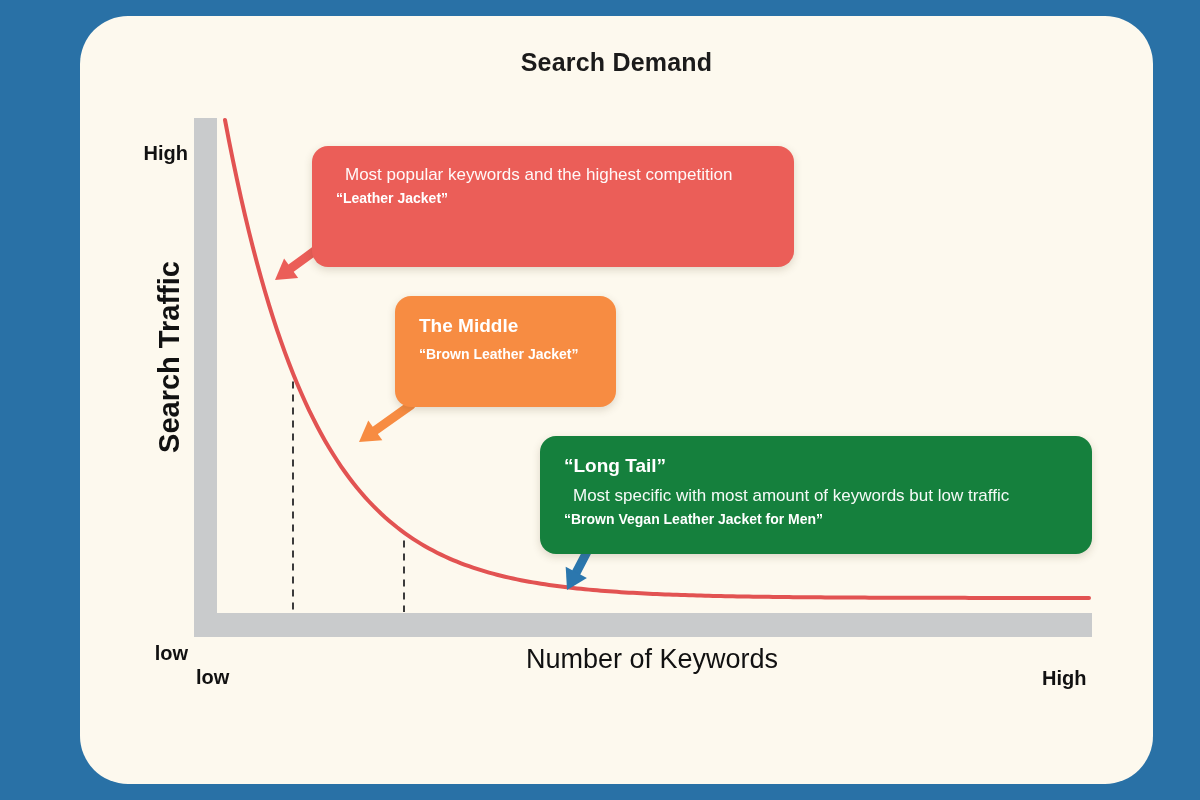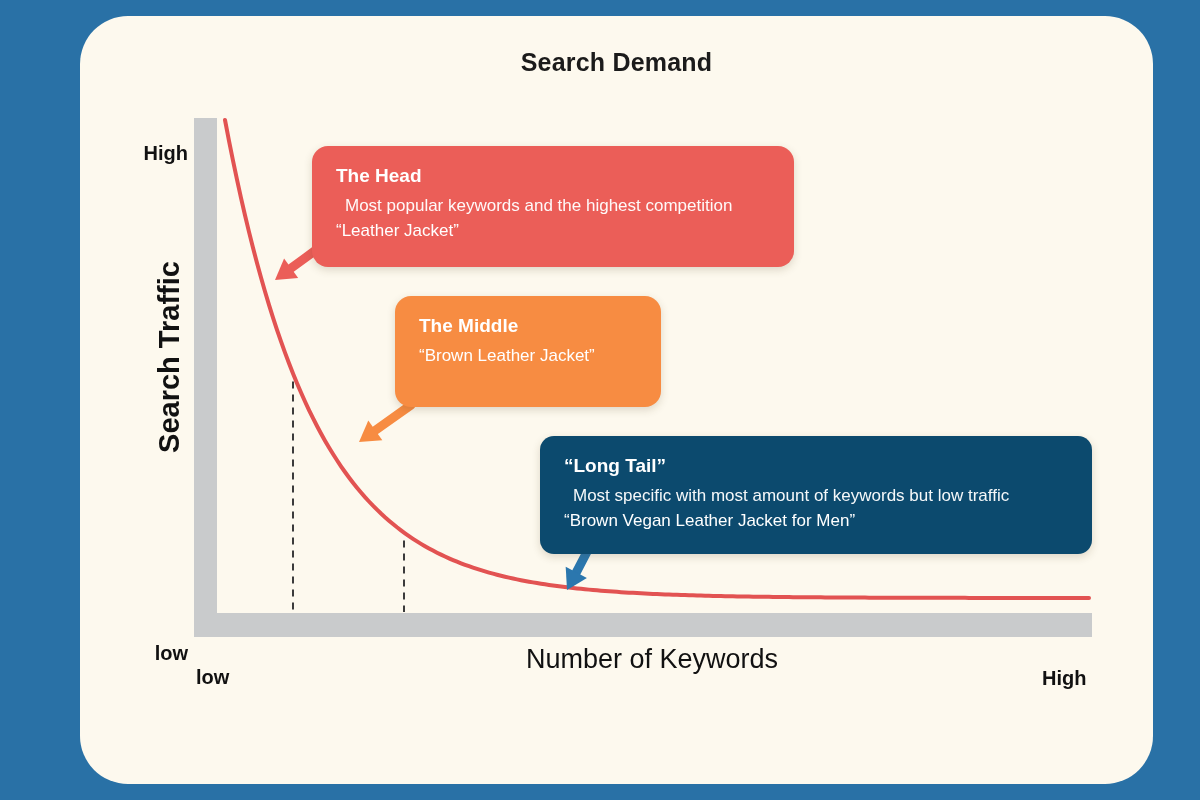--- a/index.html
+++ b/index.html
@@ -41,24 +41,24 @@
   }
 
   #chart-svg { position:absolute; left:0; top:0; width:1073px; height:768px; }
 
   .callout {
     position:absolute; border-radius:16px; color:#fff;
     padding:19px 24px; box-shadow:0 3px 8px rgba(80,60,30,0.18);
   }
   .callout .c-title   { font-size:19px; font-weight:700; margin-bottom:9px; }
   .callout .c-body    { font-size:17px; font-weight:400; color:rgba(255,255,255,0.96); margin-bottom:5px;margin-left:9px; }
-  .callout .c-keyword { font-size:17px; font-weight:400; }
+  .callout .c-keyword { font-size:14px; font-weight:700; }
 
   .callout.head     { left:232px; top:130px; width:482px; height:121px; }
-  .callout.middle   { left:315px; top:280px; width:266px; height:111px; }
+  .callout.middle   { left:315px; top:280px; width:221px; height:111px; }
   .callout.longtail { left:460px; top:420px; width:552px; height:118px; }
 </style>
 </head>
 <body>
 
 <div class="frame">
   <div class="card">
 
     <div class="title">Search Demand</div>
 
@@ -79,30 +79,29 @@
 
     <div class="tick y-high">High</div>
     <div class="tick y-low">low</div>
     <div class="ylabel">Search Traffic</div>
 
     <div class="tick x-low">low</div>
     <div class="xlabel">Number of Keywords</div>
     <div class="tick x-high">High</div>
 
     <div class="callout head" style="background: rgb(235, 94, 88);">
-      <div class="c-title">The Head</div>
       <div class="c-body">Most popular keywords and the highest competition</div>
       <div class="c-keyword">“Leather Jacket”</div>
     </div>
 
     <div class="callout middle" style="background: rgb(247, 140, 66);">
       <div class="c-title">The Middle</div>
       <div class="c-keyword">“Brown Leather Jacket”</div>
     </div>
 
-    <div class="callout longtail" style="background: #0c4a6e; border-radius: 14px;">
+    <div class="callout longtail" style="background: #15803d;">
       <div class="c-title">“Long Tail”</div>
       <div class="c-body">Most specific with most amount of keywords but low traffic</div>
       <div class="c-keyword">“Brown Vegan Leather Jacket for Men”</div>
     </div>
 
   </div>
 </div>
 
 </body></html>

